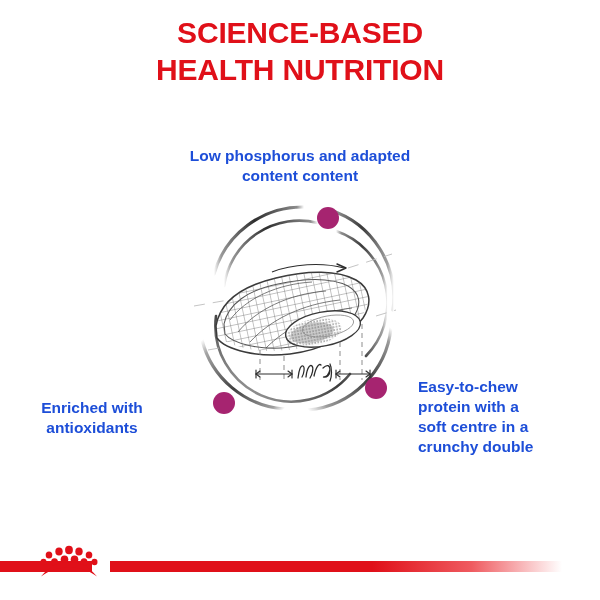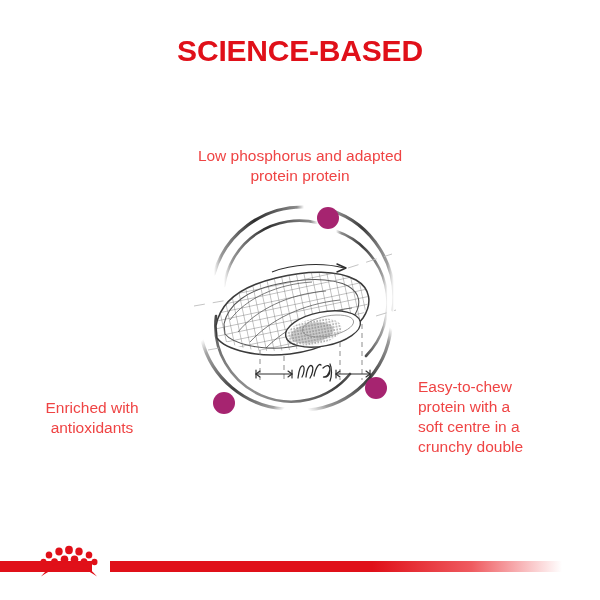--- a/index.html
+++ b/index.html
@@ -12,40 +12,40 @@
     height: 600px;
     position: relative;
     overflow: hidden;
     font-family: "Liberation Sans", "DejaVu Sans", sans-serif;
     -webkit-font-smoothing: antialiased;
   }
 
   
   #headline {
     position: absolute;
-    top: 32px;
+    top: 14px;
     left: 0;
     width: 600px;
     text-align: center;
     color: #E01019;
     font-weight: bold;
     font-size: 30px;
     line-height: 37px;
     letter-spacing: -0.2px;
     font-stretch: condensed;
   }
   #headline .hl-line { display: block; white-space: nowrap; }
 
   
   .caption {
     position: absolute;
-    color: #ef4444;
+    color: #1d4ed8;
     font-size: 15.5px;
     line-height: 20px;
-    font-weight: 400;
+    font-weight: 700;
   }
   #cap-top {
     top: 146px;
     left: 0;
     width: 600px;
     text-align: center;
   }
   #cap-left {
     top: 398px;
     left: 2px;
@@ -101,25 +101,26 @@
     width: 66px;
     height: 44px;
   }
   #crown svg { display: block; }
 </style>
 </head>
 <body>
 
 <div id="headline">
   <span class="hl-line">SCIENCE-BASED</span>
+  <span class="hl-line">HEALTH NUTRITION</span>
 </div>
 
 <div class="caption" id="cap-top">
   <span class="cap-line">Low phosphorus and adapted</span>
-  <span class="cap-line">protein protein</span>
+  <span class="cap-line">content content</span>
 </div>
 
 <div class="caption" id="cap-left">
   <span class="cap-line">Enriched with</span>
   <span class="cap-line">antioxidants</span>
 </div>
 
 <div class="caption" id="cap-right">
   <span class="cap-line">Easy-to-chew</span>
   <span class="cap-line">protein with a</span>

